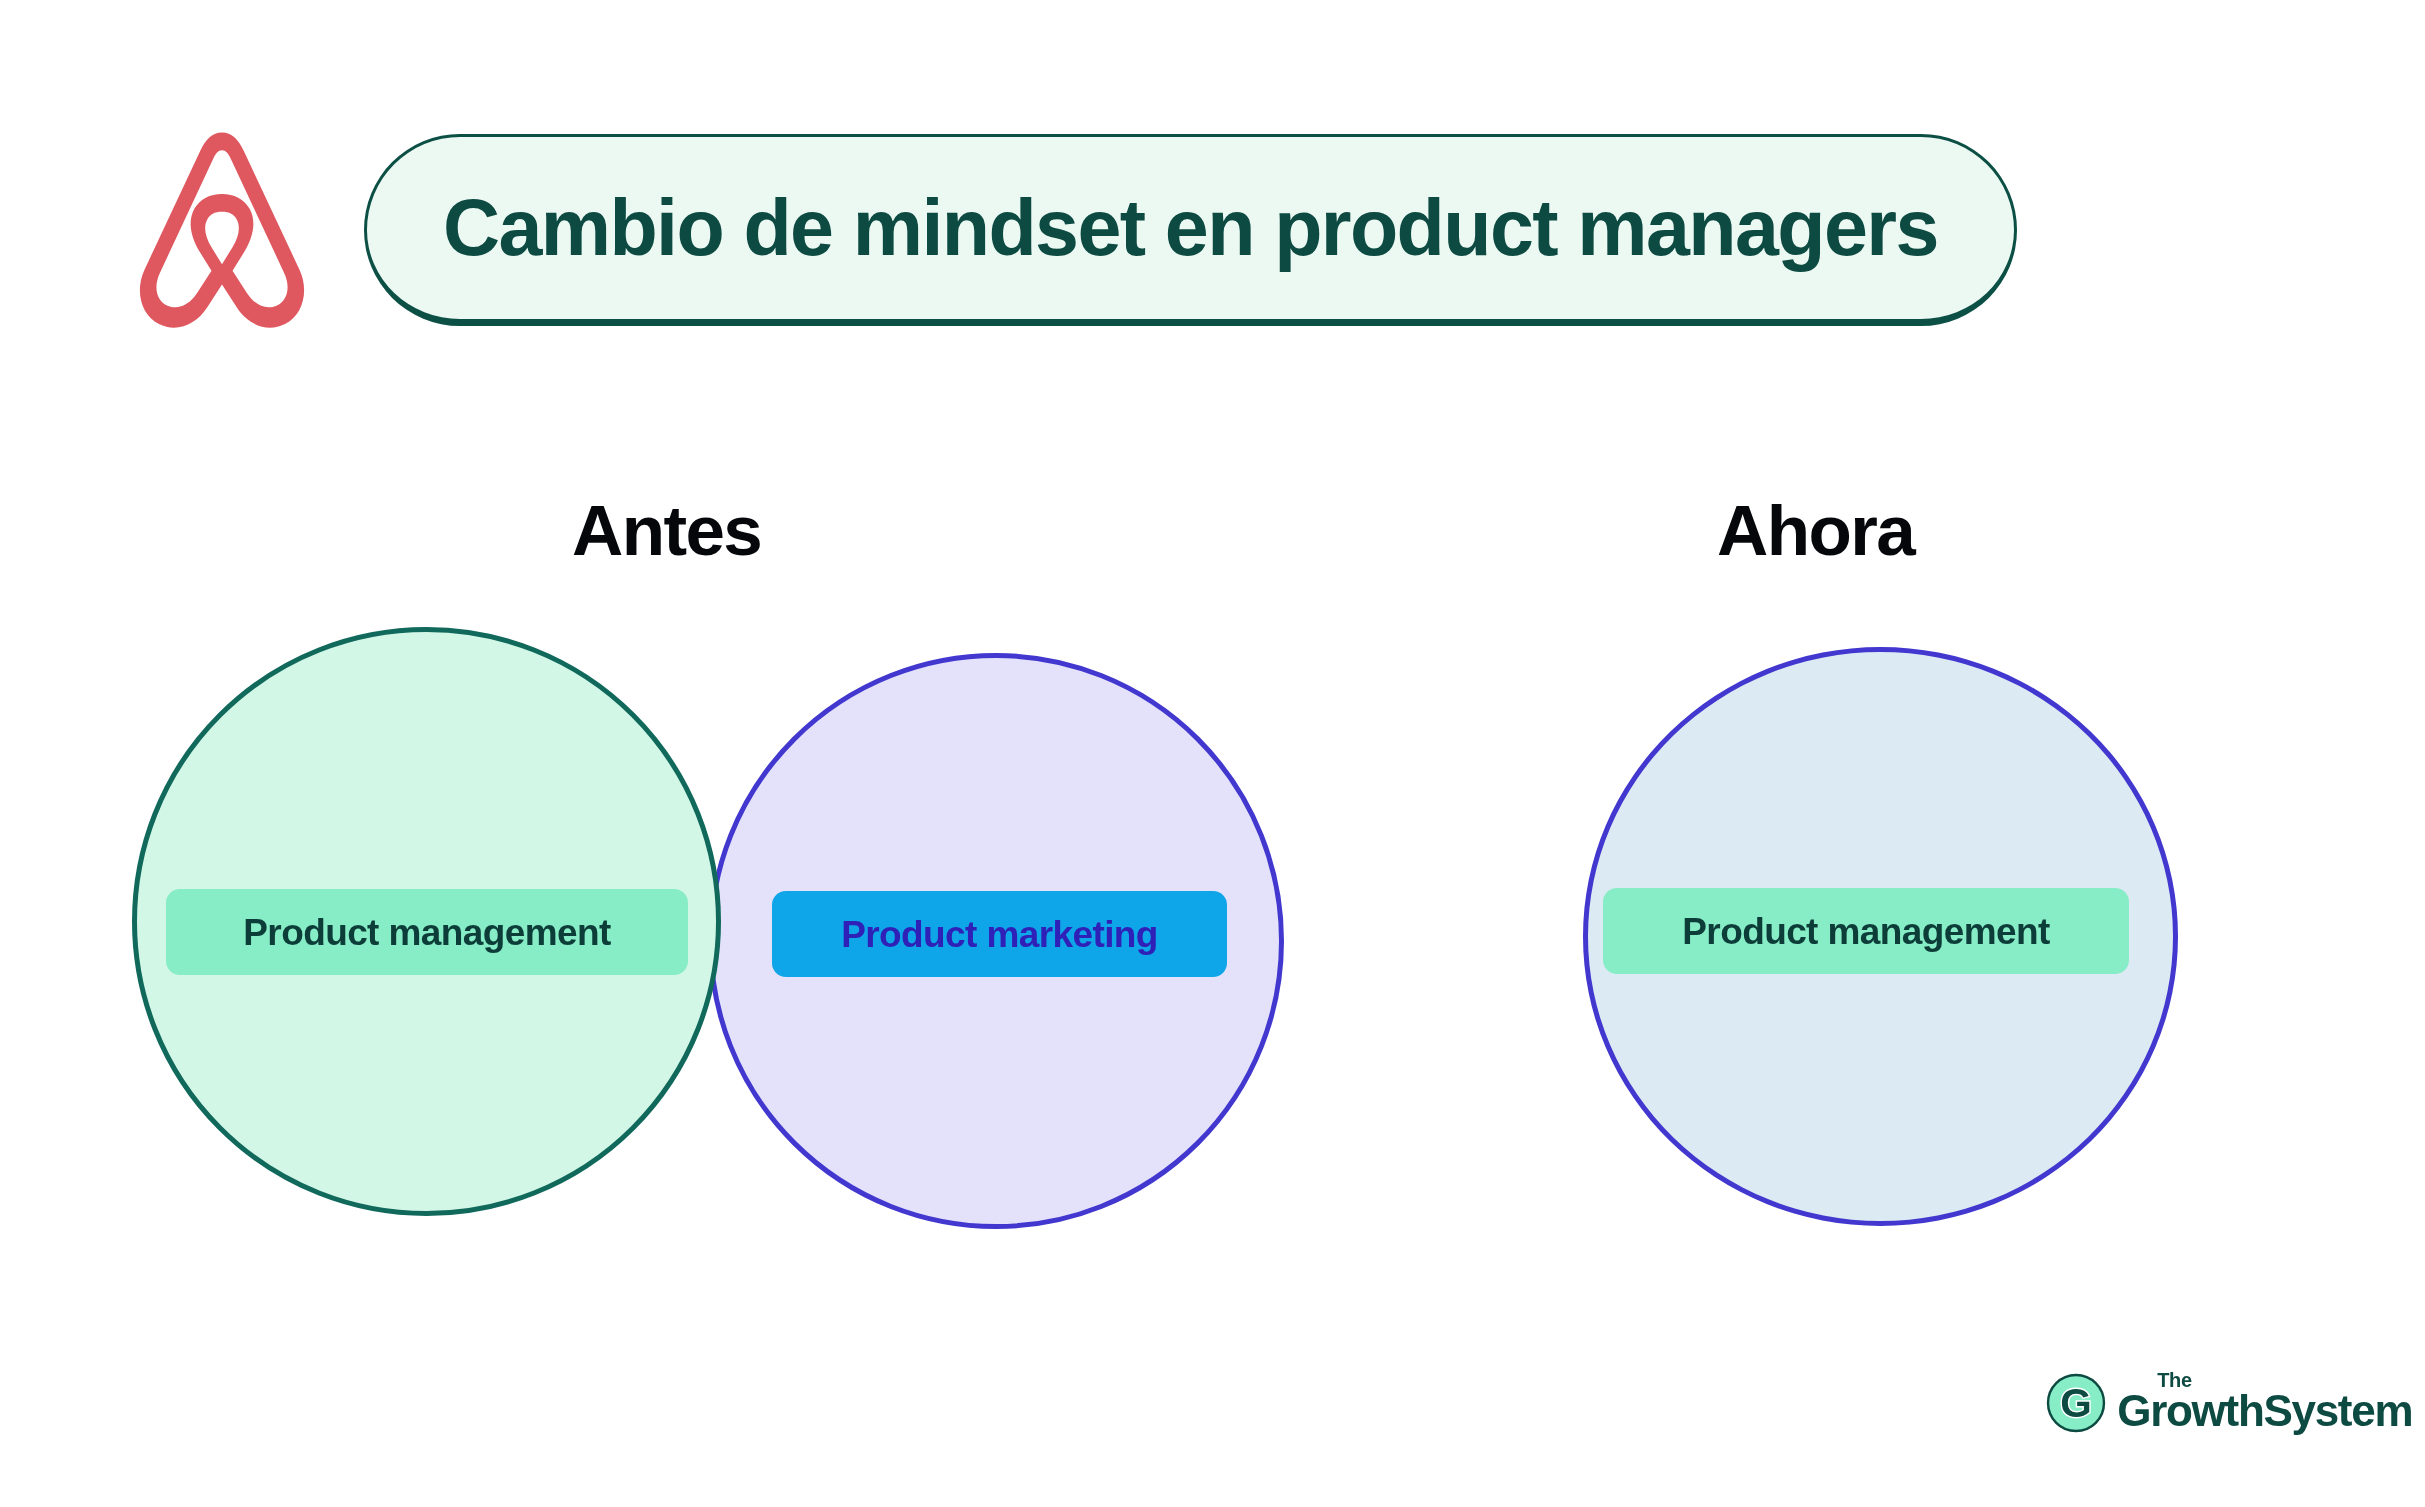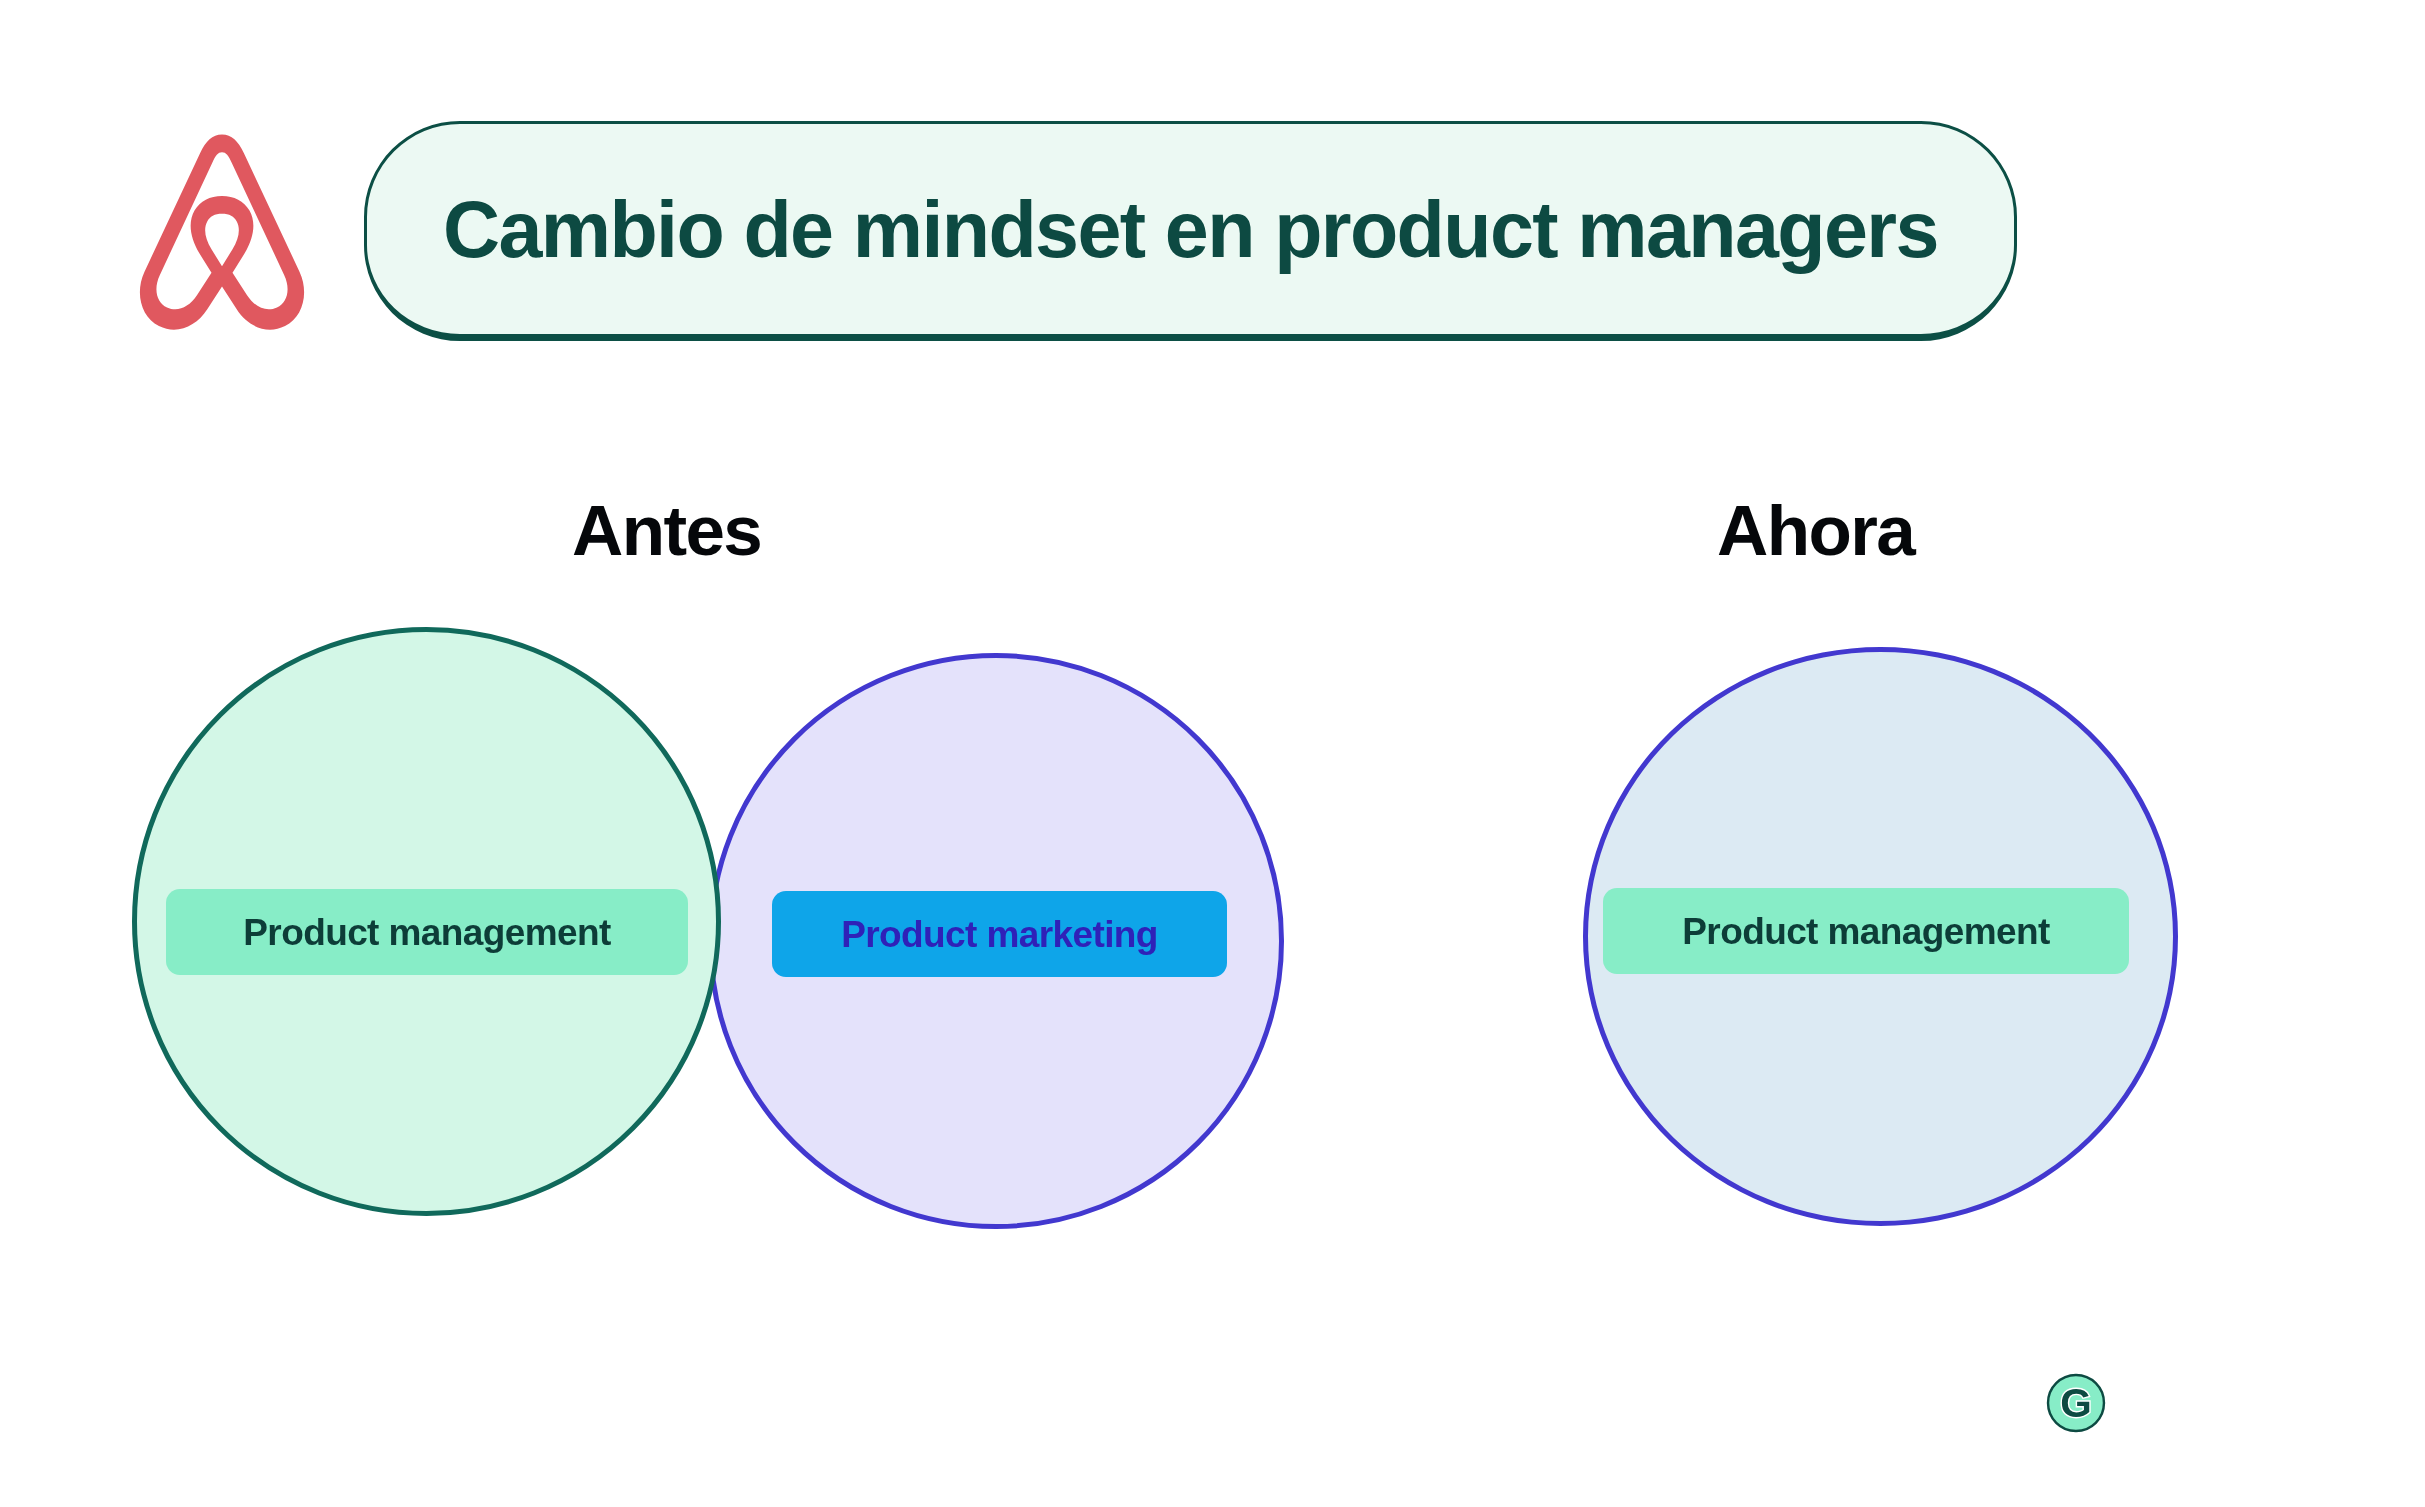--- a/index.html
+++ b/index.html
@@ -26,21 +26,21 @@
     gap: 45px;
   }
   .brand-logo {
     width: 194px;
     height: 217px;
     flex: 0 0 auto;
     display: block;
   }
   .title-pill {
     box-sizing: border-box;
-    height: 220px;
+    height: 192px;
     padding: 0 76px;
     display: flex;
     align-items: center;
     justify-content: center;
     background: #ecf9f3;
     border: 3.2px solid #0c4f45;
     border-bottom-width: 7.3px;
     border-radius: 96px;
   }
   .title-text {
@@ -191,14 +191,18 @@
 
 <div class="circle-label" id="label-pm-antes">Product management</div>
 <div class="circle-label" id="label-pmk-antes">Product marketing</div>
 <div class="circle-label" id="label-pm-ahora">Product management</div>
 
 <div class="footer-logo">
   <svg class="footer-mark" viewBox="0 0 74 74" aria-hidden="true">
     <circle cx="37" cy="37" r="34.5" fill="#87edc7" stroke="#0d4a42" stroke-width="3"></circle>
     <text x="37" y="54" text-anchor="middle" font-family="Liberation Sans, sans-serif" font-size="50" font-weight="700" fill="#0d4a42" stroke="#ffffff" stroke-width="3.4" paint-order="stroke">G</text>
   </svg>
+  <div class="footer-wordmark">
+    <span class="footer-the">The</span>
+    <span class="footer-name">GrowthSystem</span>
+  </div>
 </div>
 
 
 </body></html>

